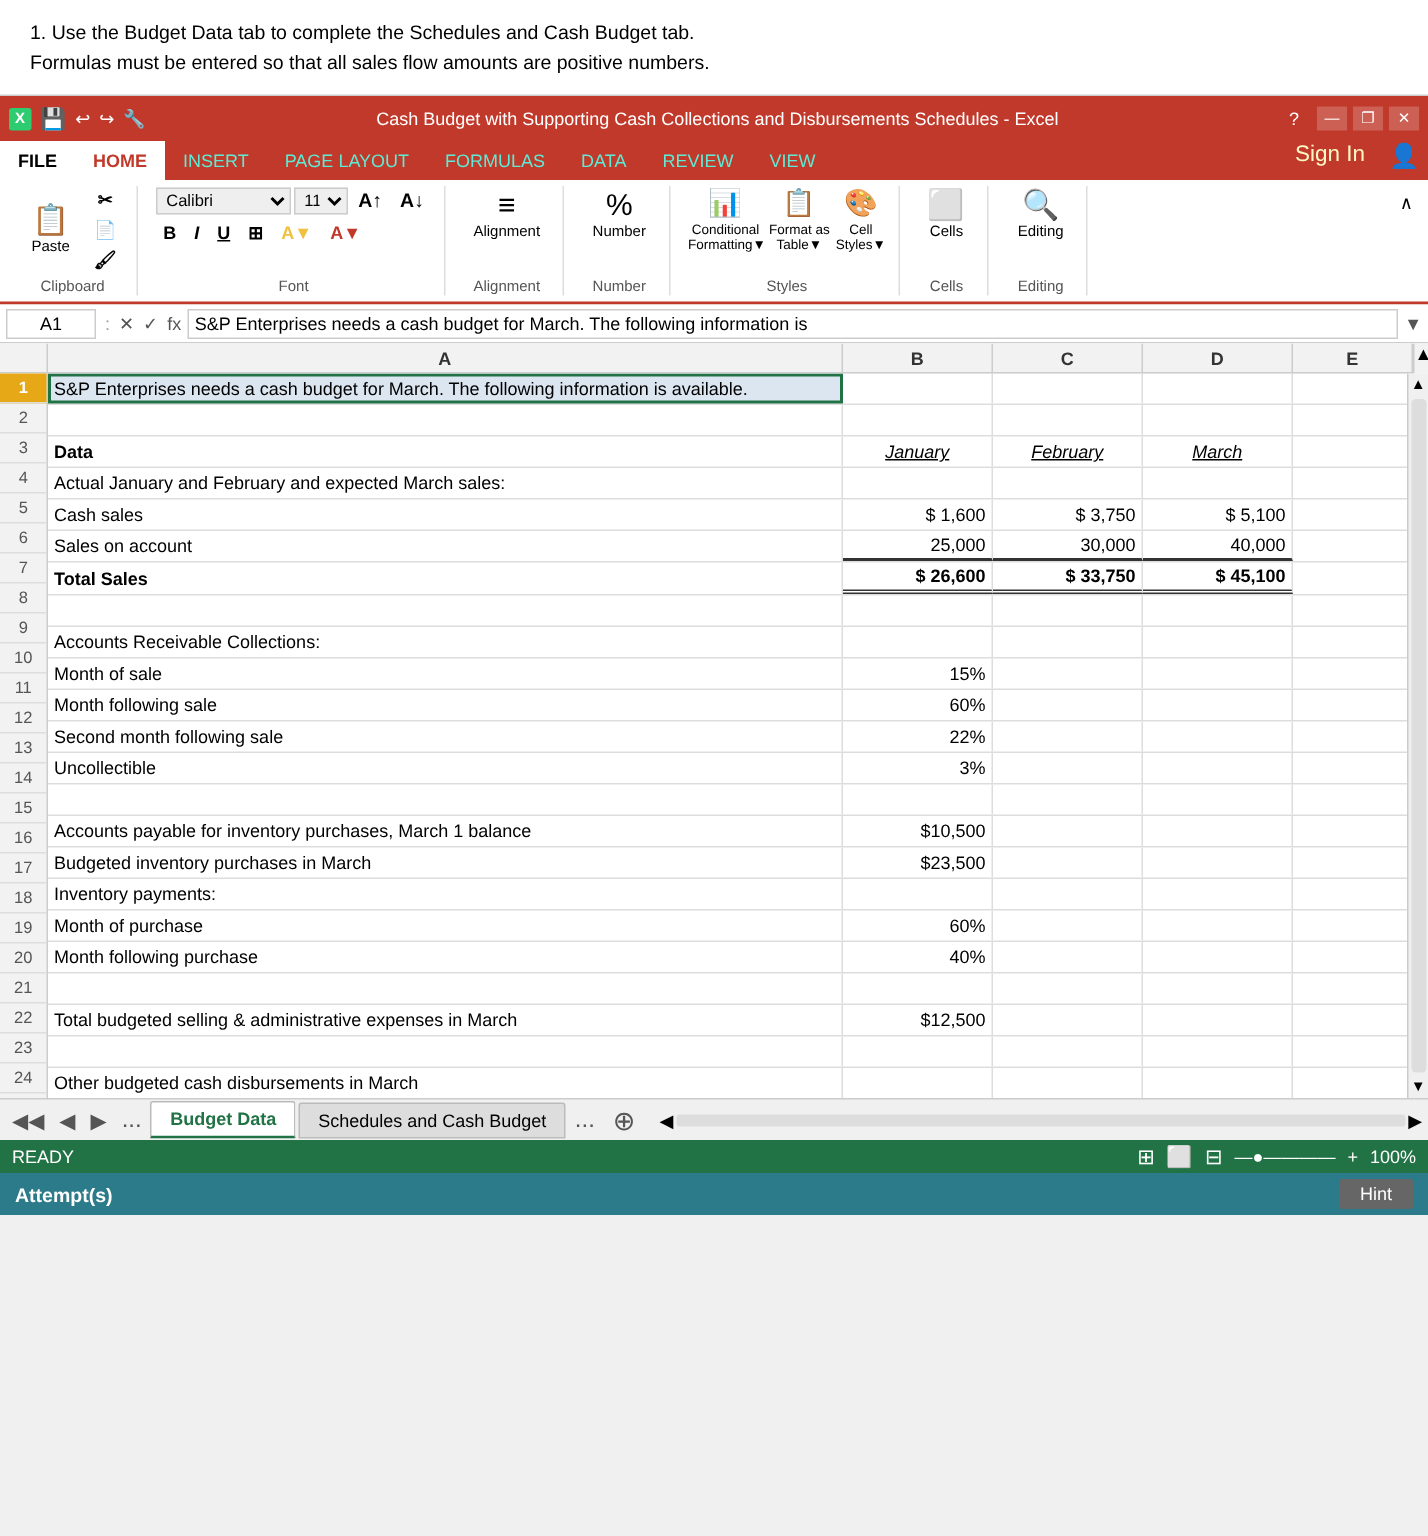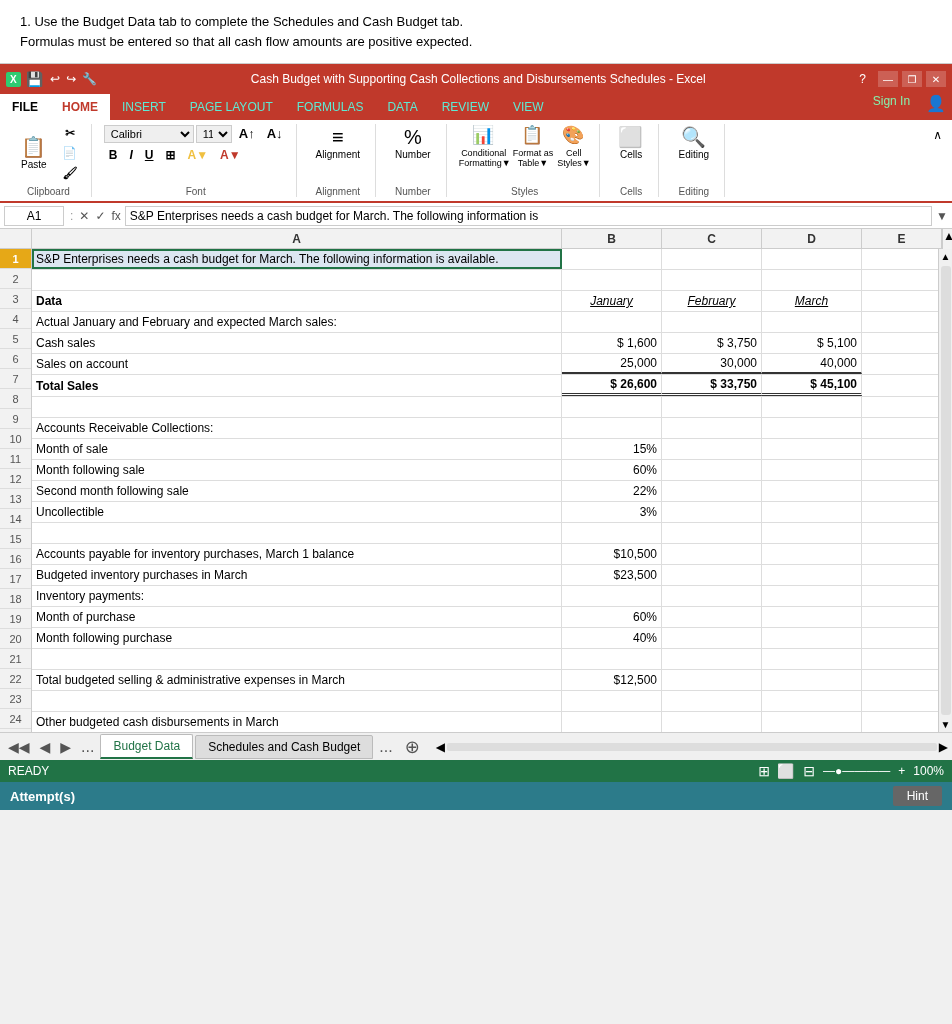--- a/index.html
+++ b/index.html
@@ -215,21 +215,21 @@
       background: #ddd;
       border: 1px solid #bbb;
       cursor: pointer;
       font-size: 12px;
       border-radius: 2px 2px 0 0;
     }
     .sheet-tab.active {
       background: white;
       border-bottom: 2px solid #217346;
       color: #217346;
-      font-weight: normal;
+      font-weight: bold;
     }
     .sheet-tab-dots { font-size: 16px; color: #555; padding: 0 4px; cursor: pointer; }
     .add-sheet { font-size: 18px; cursor: pointer; color: #555; padding: 0 6px; }
 
     
     .status-bar {
       background: #217346;
       color: #ffffff;
       display: flex;
       align-items: center;
@@ -298,28 +298,28 @@
     .small-ribbon-btn {
       font-size: 12px;
       font-weight: bold;
       padding: 1px 4px;
       border: 1px solid transparent;
       cursor: pointer;
       background: none;
       border-radius: 2px;
     }
 
-    .sign-in { margin-left: auto; color: #86efac; font-size: 12px; padding: 0 10px; }
+    .sign-in { margin-left: auto; color: #fef9c3; font-size: 15px; padding: 0 10px; }
   </style>
 </head>
 <body>
 
 <div class="instruction-area">
   <div>1.  Use the Budget Data tab to complete the Schedules and Cash Budget tab.</div>
-  <div>     Formulas must be entered so that all cash flow amounts are positive expected.</div>
+  <div>     Formulas must be entered so that all sales flow amounts are positive numbers.</div>
 </div>
 
 <div class="title-bar">
   <span class="app-icon">X</span>
 
   <span style="cursor:pointer; font-size:14px;">💾</span>
   <span style="cursor:pointer; font-size:12px;">↩</span>
   <span style="cursor:pointer; font-size:12px;">↪</span>
   <span style="cursor:pointer; font-size:12px;">🔧</span>
   <span class="window-title">Cash Budget with Supporting Cash Collections and Disbursements Schedules - Excel</span>

